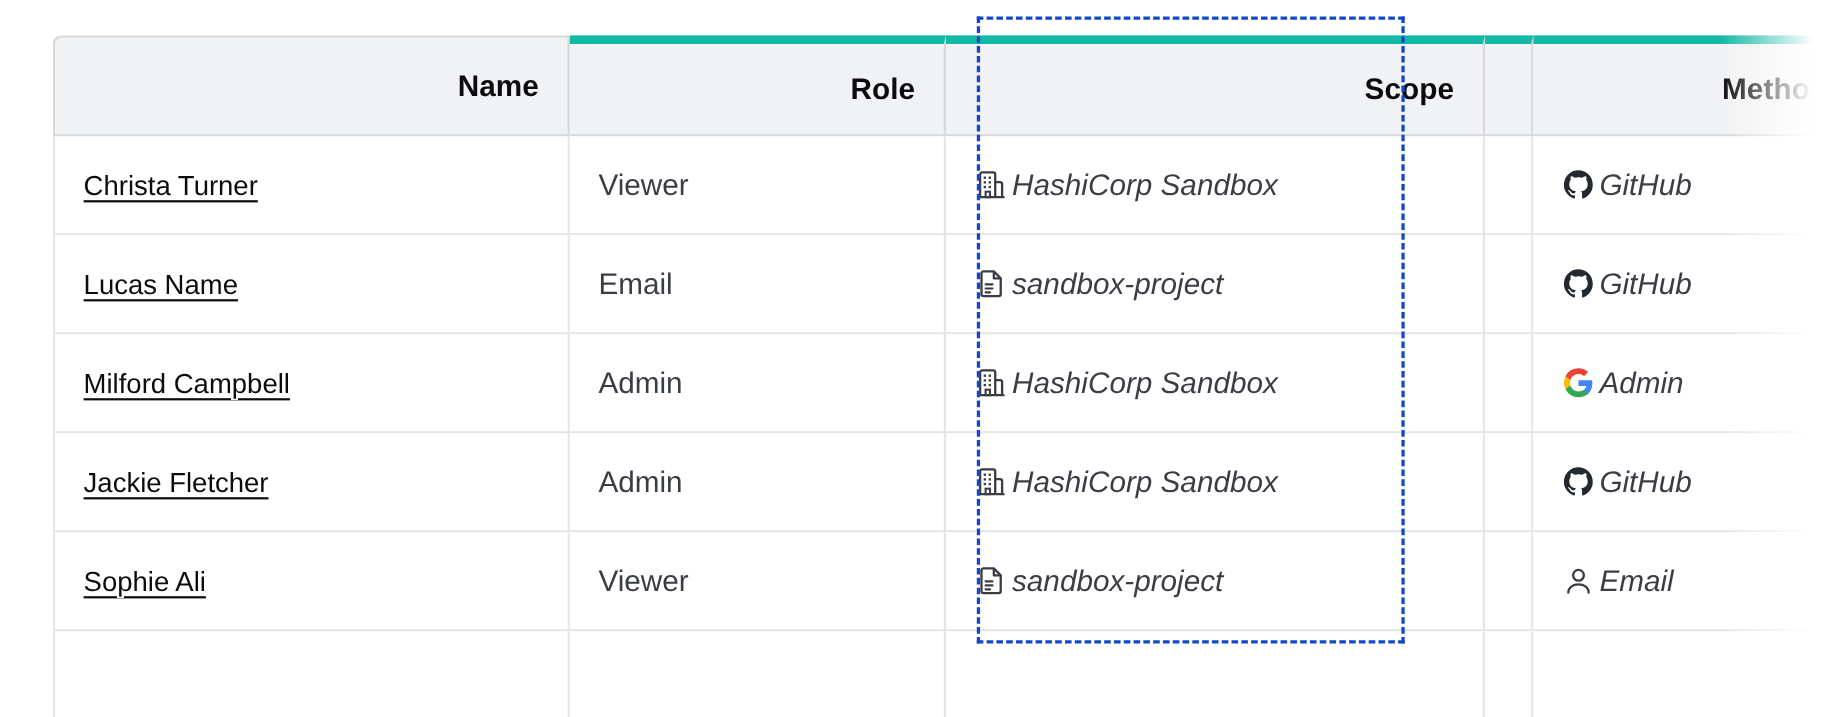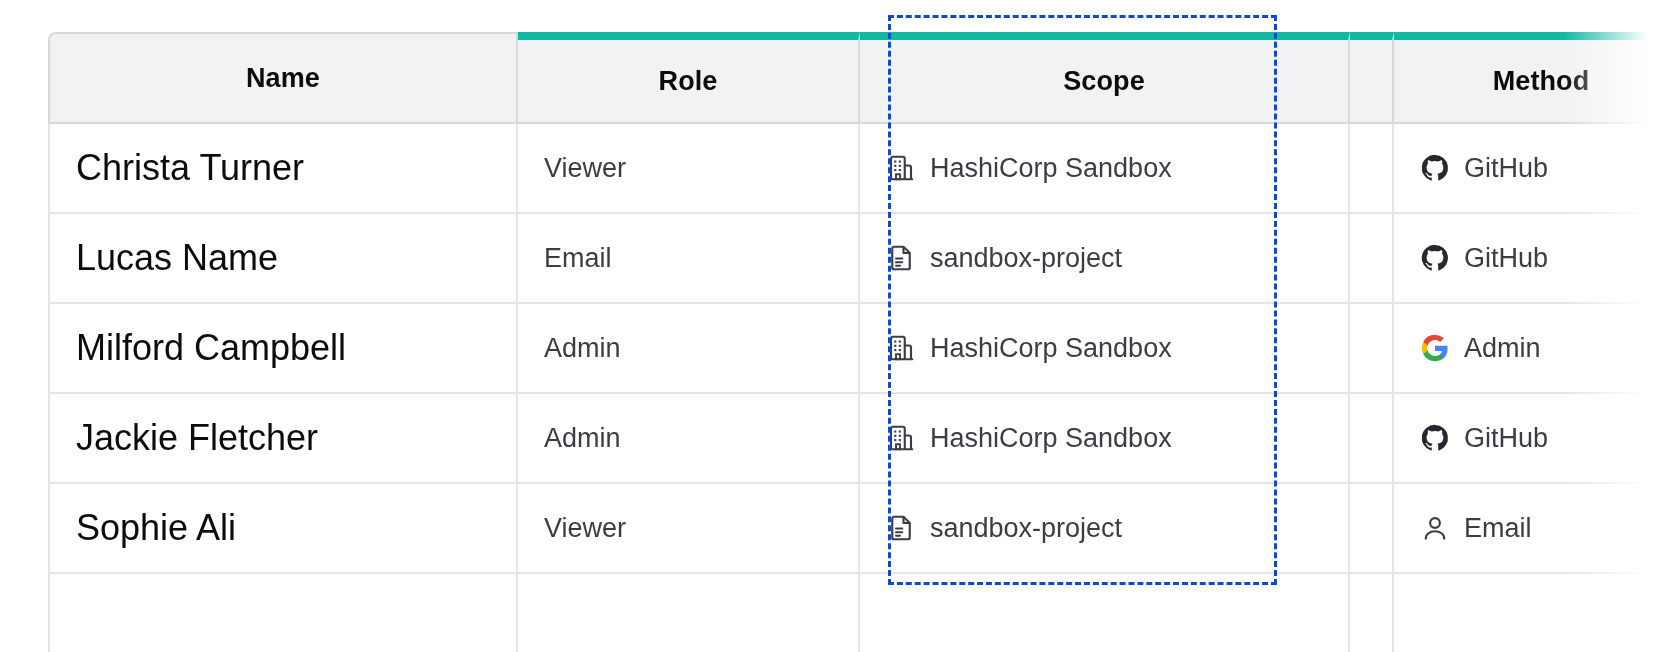--- a/index.html
+++ b/index.html
@@ -39,21 +39,21 @@
   table.grid col.c-name   { width: 470px; }
   table.grid col.c-role   { width: 342px; }
   table.grid col.c-scope  { width: 490px; }
   table.grid col.c-spacer { width: 44px;  }
   table.grid col.c-method { width: 294px; }
 
   thead th {
     background: #f1f2f3;
     height: 92px;
     padding: 0 26px;
-    text-align: center;
+    text-align: right;
     vertical-align: middle;
     font-size: 27px;
     font-weight: bold;
     color: #0c0c0e;
     letter-spacing: 0.1px;
     border-bottom: 2px solid #d6d8da;
     border-right: 2px solid #d6d8da;
     white-space: nowrap;
   }
   thead th.no-right { border-right: none; }
@@ -73,30 +73,32 @@
     border-bottom: 2px solid #e4e5e8;
     border-right: 2px solid #e4e5e8;
     background: #ffffff;
     white-space: nowrap;
   }
   tbody td.no-right { border-right: none; }
   tbody td:first-child { border-left: 2px solid #e4e5e8; }
 
   .name-link {
     color: #0c0c0e;
+    text-decoration: underline;
     text-underline-offset: 5px;
     text-decoration-thickness: 2px;
     cursor: pointer;
-    font-size: 36px;
+    font-size: 25px;
   }
 
   .cell-ico {
     display: flex;
     align-items: center;
-    gap: 14px;
+    gap: 4px;
+    font-style: italic;
   }
   .cell-ico .glyph {
     flex: 0 0 auto;
     width: 30px;
     height: 30px;
     display: block;
   }
   .cell-ico .txt { color: #3b3d45; font-size: 27px; }
 
   

